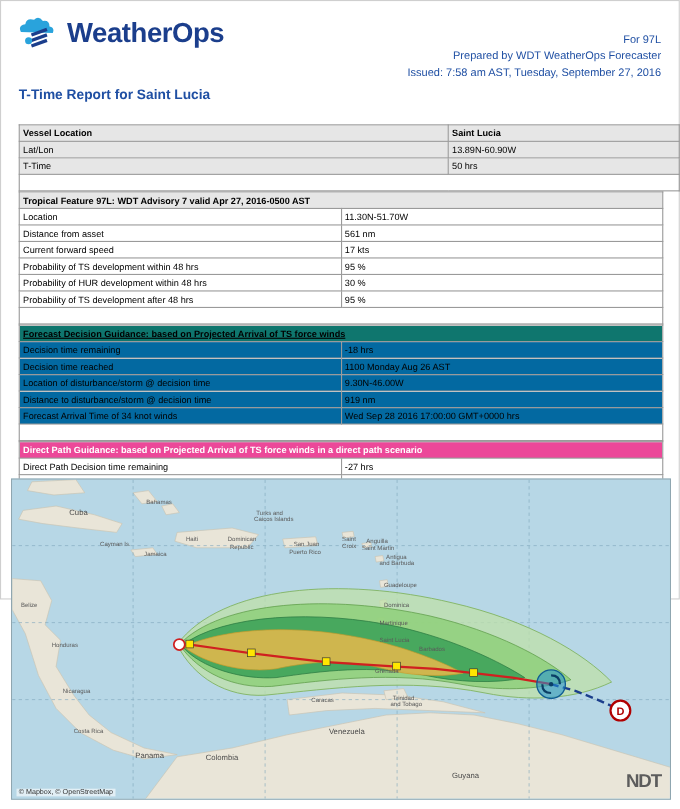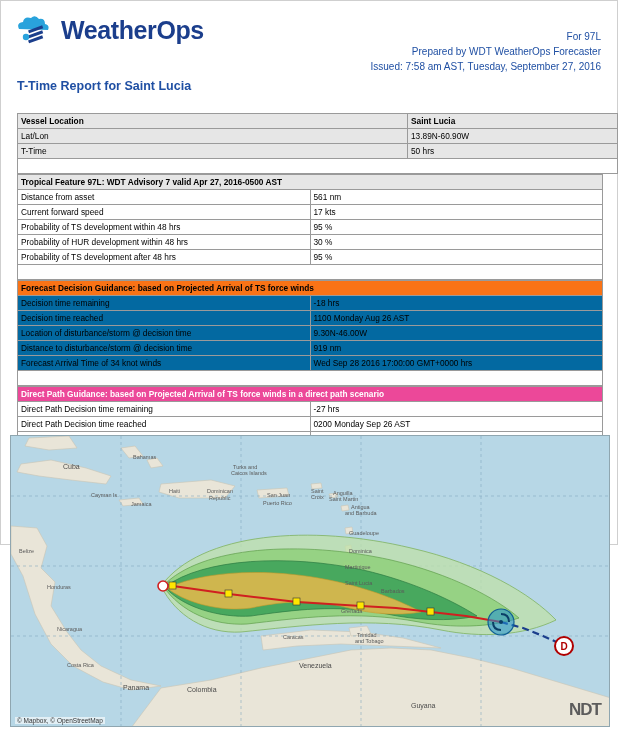--- a/index.html
+++ b/index.html
@@ -89,21 +89,21 @@
   }
   td.k { width: 383px; }
   td.v { width: 203px; }
   .sec-head td {
     font-weight: bold;
     margin-left: 20px;
   }
   .grey td { background: #e6e6e6; }
   .white td { background: #ffffff; }
   .yellow td { background: #0369a1; }
-  .yellow-head td { background: #f97316; font-weight: bold; }
+  .yellow-head td { background: #0f766e; font-weight: bold; text-decoration: underline; }
   .red-head td { background: #ec4899; color: #fff; font-weight: bold; }
   .spacer-row td {
     border: none;
     height: 3px;
     padding: 0;
     background: #fff;
   }
 
   
   .map {
@@ -193,20 +193,24 @@
       <tr class="spacer-row">
             <td colspan="2"></td>
           </tr>
     </tbody>
       </table>
 
     <table class="rep">
       <tbody>
           <tr class="grey sec-head">
         <td colspan="2">Tropical Feature 97L: WDT Advisory 7 valid Apr 27, 2016-0500 AST</td>
+      </tr>
+      <tr class="white">
+        <td class="k">Location</td>
+        <td class="v">11.30N-51.70W</td>
       </tr>
       <tr class="white">
         <td class="k">Distance from asset</td>
         <td class="v">561 nm</td>
       </tr>
       <tr class="white">
         <td class="k">Current forward speed</td>
         <td class="v">17 kts</td>
       </tr>
       <tr class="white">

